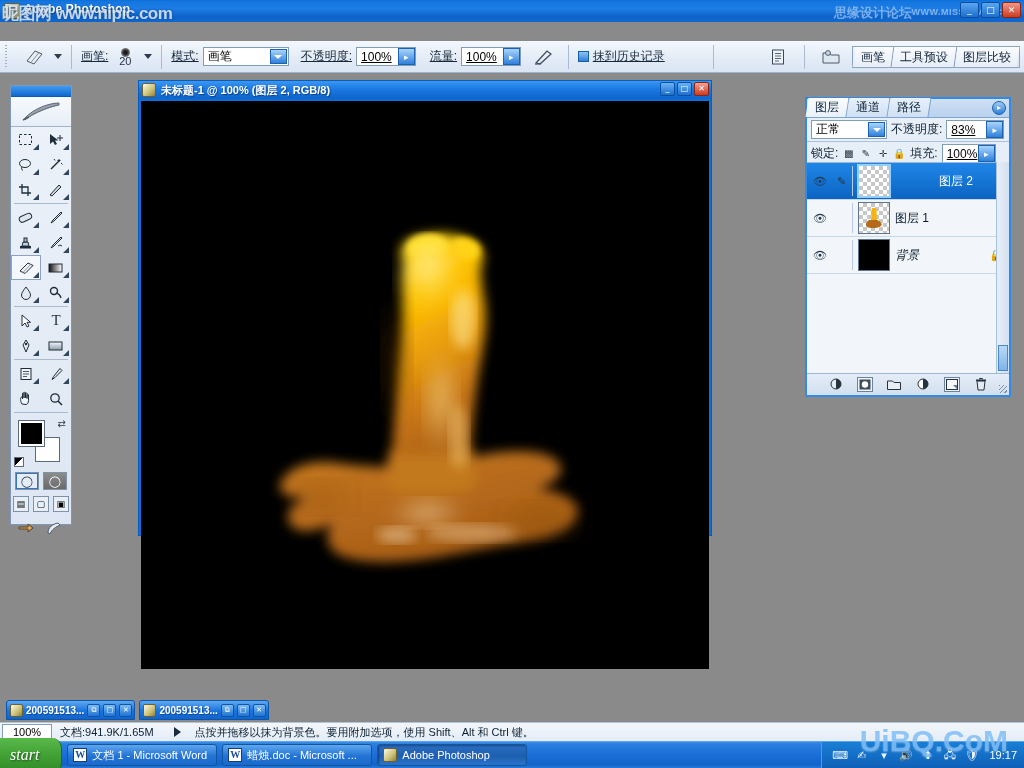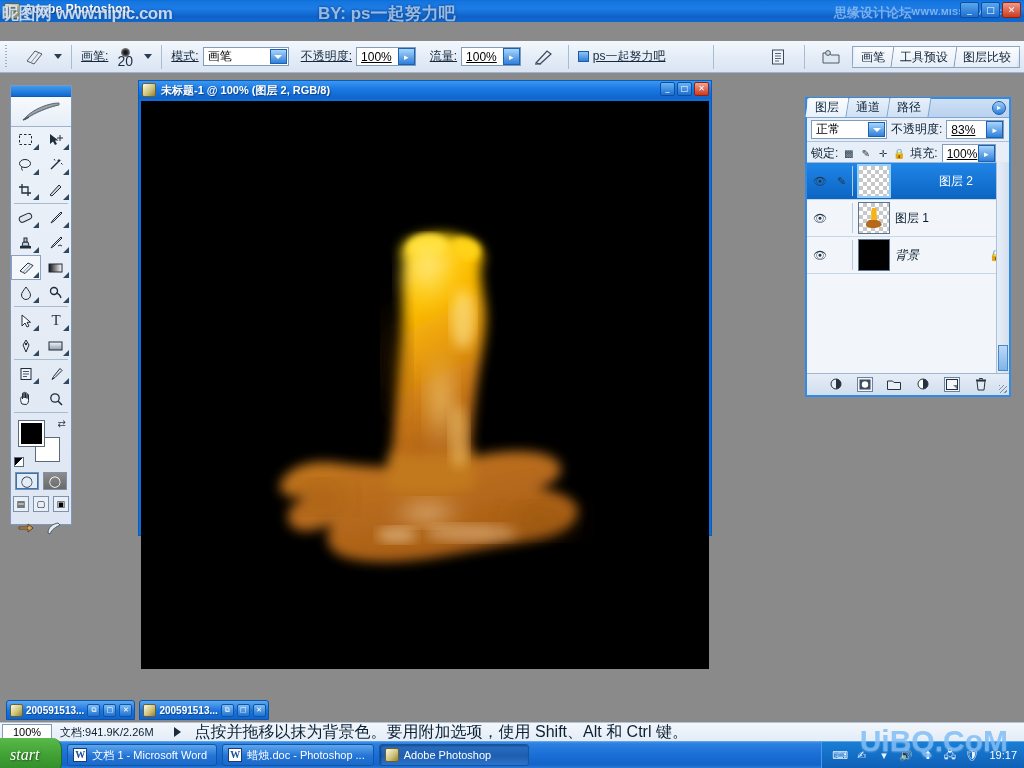--- a/index.html
+++ b/index.html
@@ -102,21 +102,21 @@
   .obar-sep { width: 1px; height: 24px; background: #a9bcd4; margin: 0 5px; }
   .tool-chip {
     width: 30px; height: 24px; display:flex; align-items:center; justify-content:center;
   }
   .chevron { width: 0; height: 0; border-left: 4px solid transparent; border-right: 4px solid transparent;
     border-top: 5px solid #2c3d52; margin-left: 2px; }
   .obar-label { font-size: 12px; color: #15283c; white-space: nowrap; text-decoration: underline; }
   .brush-preview { display:flex; flex-direction:column; align-items:center; width:26px; }
   .brush-dot { width: 9px; height: 9px; border-radius: 50%;
     background: radial-gradient(circle,#1a1a1a 25%,#6a6a6a 60%,#d8dde6 100%); }
-  .brush-num { font-size: 14px; color: #1d2d40; line-height: 9px; }
+  .brush-num { font-size: 11px; color: #1d2d40; line-height: 9px; }
   .ps-select {
     width: 86px; height: 19px; background: #fff; border: 1px solid #7f9db9;
     display: flex; align-items: center; position: relative;
   }
   .ps-select span { padding-left: 4px; font-size: 12px; color: #000; }
   .ps-select .arrowbox {
     position: absolute; right: 1px; top: 1px; width: 17px; height: 15px;
     background: linear-gradient(to bottom,#a8d4fb,#2f80db);
     border: 1px solid #1d62b0; display: flex; align-items: center; justify-content: center;
   }
@@ -312,21 +312,21 @@
     background: linear-gradient(to bottom,#f3f7fc,#e4ecf6);
     border-top: 1px solid #b0c4dc; display: flex; align-items: center;
   }
   .sb-zoom { width: 50px; height: 17px; margin-left: 2px; background: #fff;
     border: 1px solid #7f9db9; font-size: 11px; display:flex; align-items:center;
     justify-content:center; color: #000; }
   .sb-doc { font-size: 11px; color: #0c2033; margin-left: 8px; white-space: nowrap; }
   .sb-arrow { margin-left: 20px; width:0;height:0;
     border-top: 5px solid transparent; border-bottom: 5px solid transparent;
     border-left: 7px solid #1b2b3b; }
-  .sb-hint { font-size: 16px; color: #0c2033; margin-left: 14px; white-space: nowrap; }
+  .sb-hint { font-size: 11px; color: #0c2033; margin-left: 14px; white-space: nowrap; }
 
   
   #taskbar {
     position: absolute; left: 0; top: 741px; width: 1024px; height: 27px;
     background: linear-gradient(to bottom,#3f8ee8 0%,#2b7fe0 8%,#1a6ed6 50%,#1364c9 88%,#2b7ad8 100%);
     border-top: 1px solid #5aa5f0; display: flex; align-items: center;
   }
   #startbtn {
     height: 35px; padding: 0 22px 0 10px; display: flex; align-items: center;
     background: linear-gradient(to bottom,#59b94b 0%,#43a336 45%,#2f8a27 100%);
@@ -370,21 +370,20 @@
 </style>
 </head>
 <body>
 
 <div id="app">
 
   <div id="titlebar">
     <div class="ps-icon"></div>
     <div class="app-title">Adobe Photoshop</div>
     <div class="wm-nipic">昵图网 www.nipic.com</div>
-    <div class="wm-by">BY: ps一起努力吧</div>
     <div class="wm-siyuan">思缘设计论坛</div>
     <div class="wm-siyuan-url">WWW.MISSYUAN.COM</div>
     <div class="win-btns">
       <div class="win-btn">_</div>
       <div class="win-btn">□</div>
       <div class="win-btn close">✕</div>
     </div>
   </div>
 
 
@@ -427,21 +426,21 @@
 
     <div class="tool-chip" style="margin-left:4px">
       <svg width="22" height="18" viewBox="0 0 22 18">
         <path d="M3,15 L14,3 L18,6 L7,16 Z" fill="none" stroke="#3c4a5a" stroke-width="1.2"></path>
         <path d="M2,16 c2,1 4,-1 6,0" fill="none" stroke="#3c4a5a" stroke-width="1"></path>
       </svg>
     </div>
     <div class="obar-sep"></div>
 
     <div class="checkbox-blue"></div>
-    <div class="obar-label">ps一起努力吧</div>
+    <div class="obar-label">抹到历史记录</div>
 
     <div class="obar-sep" style="margin-left:44px"></div>
 
     <div class="obar-right">
       <div class="tool-chip">
         <svg width="14" height="16" viewBox="0 0 14 16">
           <rect x="1.5" y="1" width="11" height="14" fill="#eef3fa" stroke="#3c4a5a"></rect>
           <line x1="4" y1="4.5" x2="10" y2="4.5" stroke="#54657a"></line>
           <line x1="4" y1="7" x2="10" y2="7" stroke="#54657a"></line>
           <line x1="4" y1="9.5" x2="10" y2="9.5" stroke="#54657a"></line>
@@ -865,34 +864,34 @@
       <div class="dt-icon"></div>
       <div class="dt-label">200591513...</div>
       <div class="dt-btn">⧉</div>
       <div class="dt-btn">□</div>
       <div class="dt-btn">✕</div>
     </div>
   </div>
 
   <div id="statusbar">
     <div class="sb-zoom">100%</div>
-    <div class="sb-doc">文档:941.9K/2.26M</div>
+    <div class="sb-doc">文档:941.9K/1.65M</div>
     <div class="sb-arrow"></div>
     <div class="sb-hint">点按并拖移以抹为背景色。要用附加选项，使用 Shift、Alt 和 Ctrl 键。</div>
   </div>
 
   <div id="taskbar">
     <div id="startbtn">start</div>
     <div class="tb-task">
       <div class="word-icon">W</div>
       <span>文档 1 - Microsoft Word</span>
     </div>
     <div class="tb-task">
       <div class="word-icon">W</div>
-      <span>蜡烛.doc - Photoshop ...</span>
+      <span>蜡烛.doc - Microsoft ...</span>
     </div>
     <div class="tb-task active">
       <div class="ps-small-icon"></div>
       <span>Adobe Photoshop</span>
     </div>
     <div id="tray">
       <div class="tray-icon">⌨</div>
       <div class="tray-icon">✍</div>
       <div class="tray-icon">▾</div>
       <div class="tray-icon">🔊</div>

